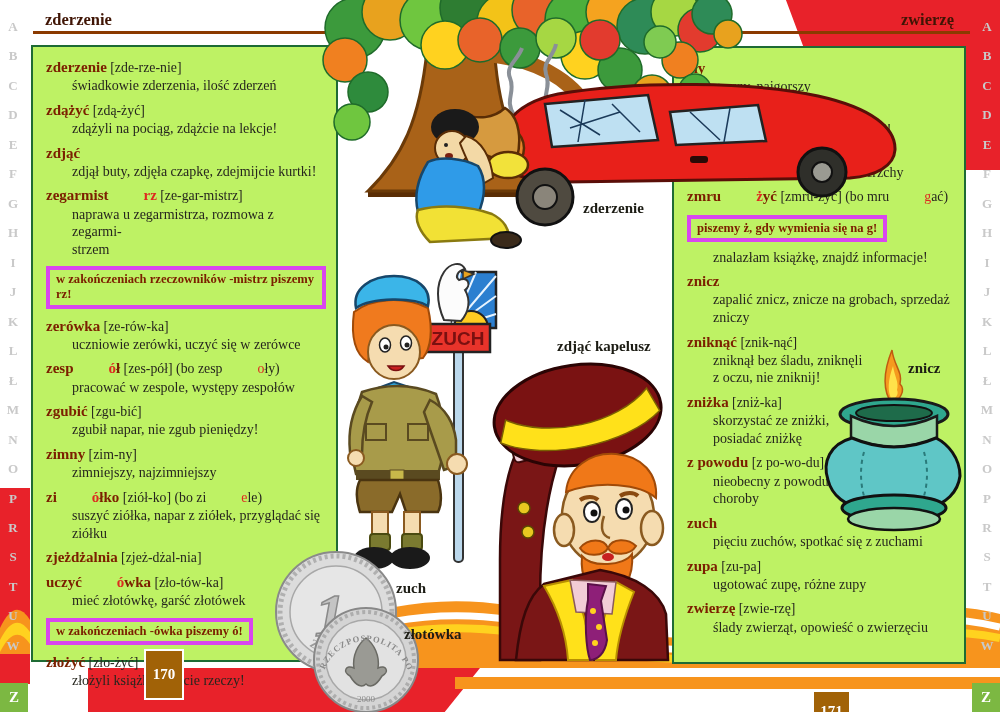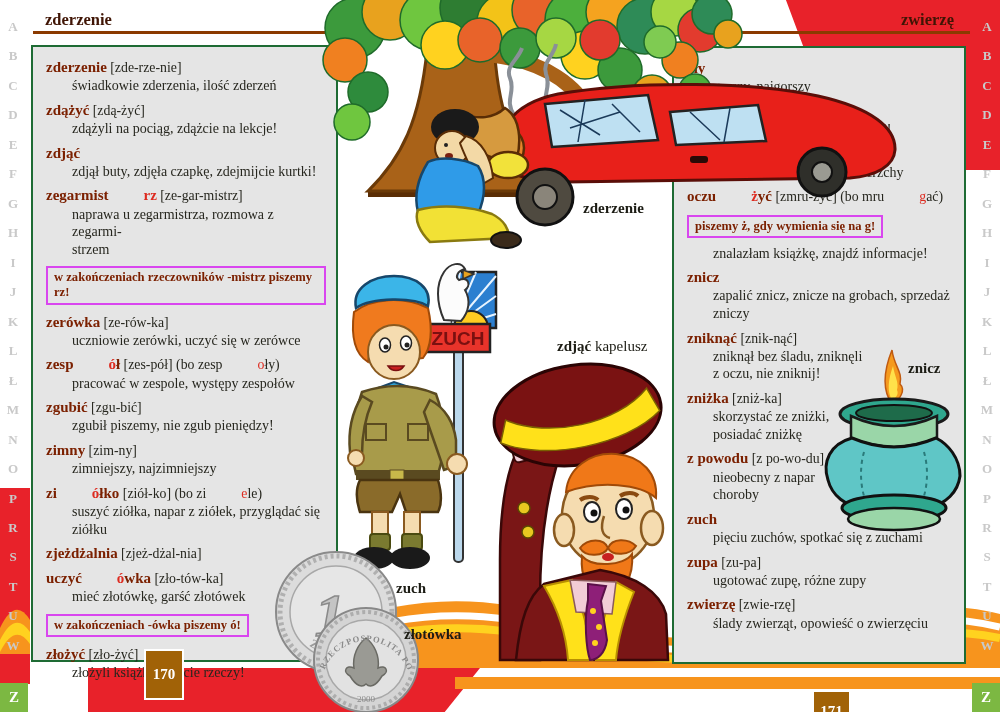--- a/index.html
+++ b/index.html
@@ -15,34 +15,34 @@
   
   #red-topright{position:absolute;left:780px;top:0;width:220px;height:170px;background:#e8222a;
     clip-path:polygon(2.7% 0,100% 0,100% 100%,82.7% 100%,82.7% 27%,10.5% 27%);z-index:0;}
   #red-leftband{position:absolute;left:0;top:488px;width:30px;height:196px;background:#e8222a;z-index:0;}
   #red-bottomband{position:absolute;left:88px;top:668px;width:392px;height:44px;background:#e8222a;
     clip-path:polygon(0 0,100% 0,91% 100%,0 100%);z-index:0;}
   #orange-bottomstripe{position:absolute;left:455px;top:677px;width:545px;height:12px;background:#f7941d;z-index:0;}
   .flame-svg{position:absolute;left:0;top:588px;z-index:1;}
   .wave-svg{position:absolute;left:330px;top:578px;z-index:1;}
   
-  .panel{position:absolute;background:#e5e5e5;border:2.5px solid #1e6b34;box-sizing:border-box;
+  .panel{position:absolute;background:#bef264;border:2.5px solid #1e6b34;box-sizing:border-box;
          padding:10px 10px 6px 13px;z-index:2;}
   #panel-left{left:31px;top:45px;width:307px;height:617px;}
   #panel-right{left:672px;top:46px;width:294px;height:618px;}
   .entry{margin-bottom:5px;line-height:1.26;}
   .headword{font-weight:bold;color:#7b2000;font-size:15px;}
   .after{color:#26261e;font-size:13.8px;}
   .example{color:#26261e;font-size:14px;padding-left:26px;}
   .red{color:#dd2b20;margin-left:35px;}
-  .tip{display:inline-block;border:2px solid #d946ef;color:#7b2000;font-weight:bold;
+  .tip{display:inline-block;border:4px solid #d946ef;color:#7b2000;font-weight:bold;
        font-size:12.6px;padding:2px 6px;margin:3px 0 7px 0;line-height:1.2;}
   
   .caption{position:absolute;font-size:15px;font-weight:bold;color:#1c1c14;z-index:4;}
-  .caption .normal{font-weight:normal;}
+  .caption .normal{font-weight:bold;}
   
   .pagebox{position:absolute;background:#a16207;border:2px solid #ffffff;color:#fff;
            font-weight:bold;font-size:15px;display:flex;align-items:center;justify-content:center;z-index:4;}
   #pagebox-170{left:144px;top:649px;width:36px;height:47px;}
   #pagebox-171{left:812px;top:684px;width:35px;height:38px;margin-top:6px;}
   
   .rail{position:absolute;top:20px;height:632px;width:26px;display:flex;flex-direction:column;
         justify-content:space-between;align-items:center;z-index:5;}
   #rail-left{left:0;}
   #rail-right{left:974px;}
@@ -95,21 +95,21 @@
           <div class="example">naprawa u zegarmistrza, rozmowa z zegarmi-</div>
           <div class="example">strzem</div>
         </div><div class="tip">w zakończeniach rzeczowników -mistrz piszemy rz!</div><div class="entry">
           <div><span class="headword"><span>zerówka</span></span><span class="after"><span> [ze-rów-ka]</span></span></div>
           <div class="example">uczniowie zerówki, uczyć się w zerówce</div>
         </div><div class="entry">
           <div><span class="headword"><span>zesp</span><span class="red">ó</span><span>ł</span></span><span class="after"><span> [zes-pół] (bo zesp</span><span class="red">o</span><span>ły)</span></span></div>
           <div class="example">pracować w zespole, występy zespołów</div>
         </div><div class="entry">
           <div><span class="headword"><span>zgubić</span></span><span class="after"><span> [zgu-bić]</span></span></div>
-          <div class="example">zgubił piszemy, nie zgub pieniędzy!</div>
+          <div class="example">zgubił napar, nie zgub pieniędzy!</div>
         </div><div class="entry">
           <div><span class="headword"><span>zimny</span></span><span class="after"><span> [zim-ny]</span></span></div>
           <div class="example">zimniejszy, najzimniejszy</div>
         </div><div class="entry">
           <div><span class="headword"><span>zi</span><span class="red">ó</span><span>łko</span></span><span class="after"><span> [ziół-ko] (bo zi</span><span class="red">e</span><span>le)</span></span></div>
           <div class="example">suszyć ziółka, napar z ziółek, przyglądać się ziółku</div>
         </div><div class="entry">
           <div><span class="headword"><span>zjeżdżalnia</span></span><span class="after"><span> [zjeż-dżal-nia]</span></span></div>
         </div><div class="entry">
           <div><span class="headword"><span>uczyć</span><span class="red">ó</span><span>wka</span></span><span class="after"><span> [zło-tów-ka]</span></span></div>
@@ -123,37 +123,37 @@
     <div id="right-entries"><div class="entry">
           <div><span class="headword"><span>zły</span></span></div>
           <div class="example">gorszy, najgorszy</div>
         </div><div class="entry">
           <div><span class="headword"><span>zmarznąć</span></span><span class="after"><span> [zmar-znąć]</span></span></div>
           <div class="example">zmarzł na mrozie, nie zmarznij!</div>
         </div><div class="entry">
           <div><span class="headword"><span>zmierzch</span></span></div>
           <div class="example">po zmierzchu, jesienne zmierzchy</div>
         </div><div class="entry">
-          <div><span class="headword"><span>oczu</span><span class="red">ż</span><span>yć</span></span><span class="after"><span> [zmru-żyć] (bo mru</span><span class="red">g</span><span>ać)</span></span></div>
+          <div><span class="headword"><span>zmru</span><span class="red">ż</span><span>yć</span></span><span class="after"><span> [zmru-żyć] (bo mru</span><span class="red">g</span><span>ać)</span></span></div>
         </div><div class="tip">piszemy ż, gdy wymienia się na g!</div><div class="entry">
           <div class="example">znalazłam książkę, znajdź informacje!</div>
         </div><div class="entry">
           <div><span class="headword"><span>znicz</span></span></div>
           <div class="example">zapalić znicz, znicze na grobach, sprzedaż zniczy</div>
         </div><div class="entry">
           <div><span class="headword"><span>zniknąć</span></span><span class="after"><span> [znik-nąć]</span></span></div>
           <div class="example">zniknął bez śladu, zniknęli</div>
           <div class="example">z oczu, nie zniknij!</div>
         </div><div class="entry">
           <div><span class="headword"><span>zniżka</span></span><span class="after"><span> [zniż-ka]</span></span></div>
           <div class="example">skorzystać ze zniżki,</div>
           <div class="example">posiadać zniżkę</div>
         </div><div class="entry">
           <div><span class="headword"><span>z powodu</span></span><span class="after"><span> [z po-wo-du]</span></span></div>
-          <div class="example">nieobecny z napar</div>
+          <div class="example">nieobecny z powodu</div>
           <div class="example">choroby</div>
         </div><div class="entry">
           <div><span class="headword"><span>zuch</span></span></div>
           <div class="example">pięciu zuchów, spotkać się z zuchami</div>
         </div><div class="entry">
           <div><span class="headword"><span>zupa</span></span><span class="after"><span> [zu-pa]</span></span></div>
           <div class="example">ugotować zupę, różne zupy</div>
         </div><div class="entry">
           <div><span class="headword"><span>zwierzę</span></span><span class="after"><span> [zwie-rzę]</span></span></div>
           <div class="example">ślady zwierząt, opowieść o zwierzęciu</div>

